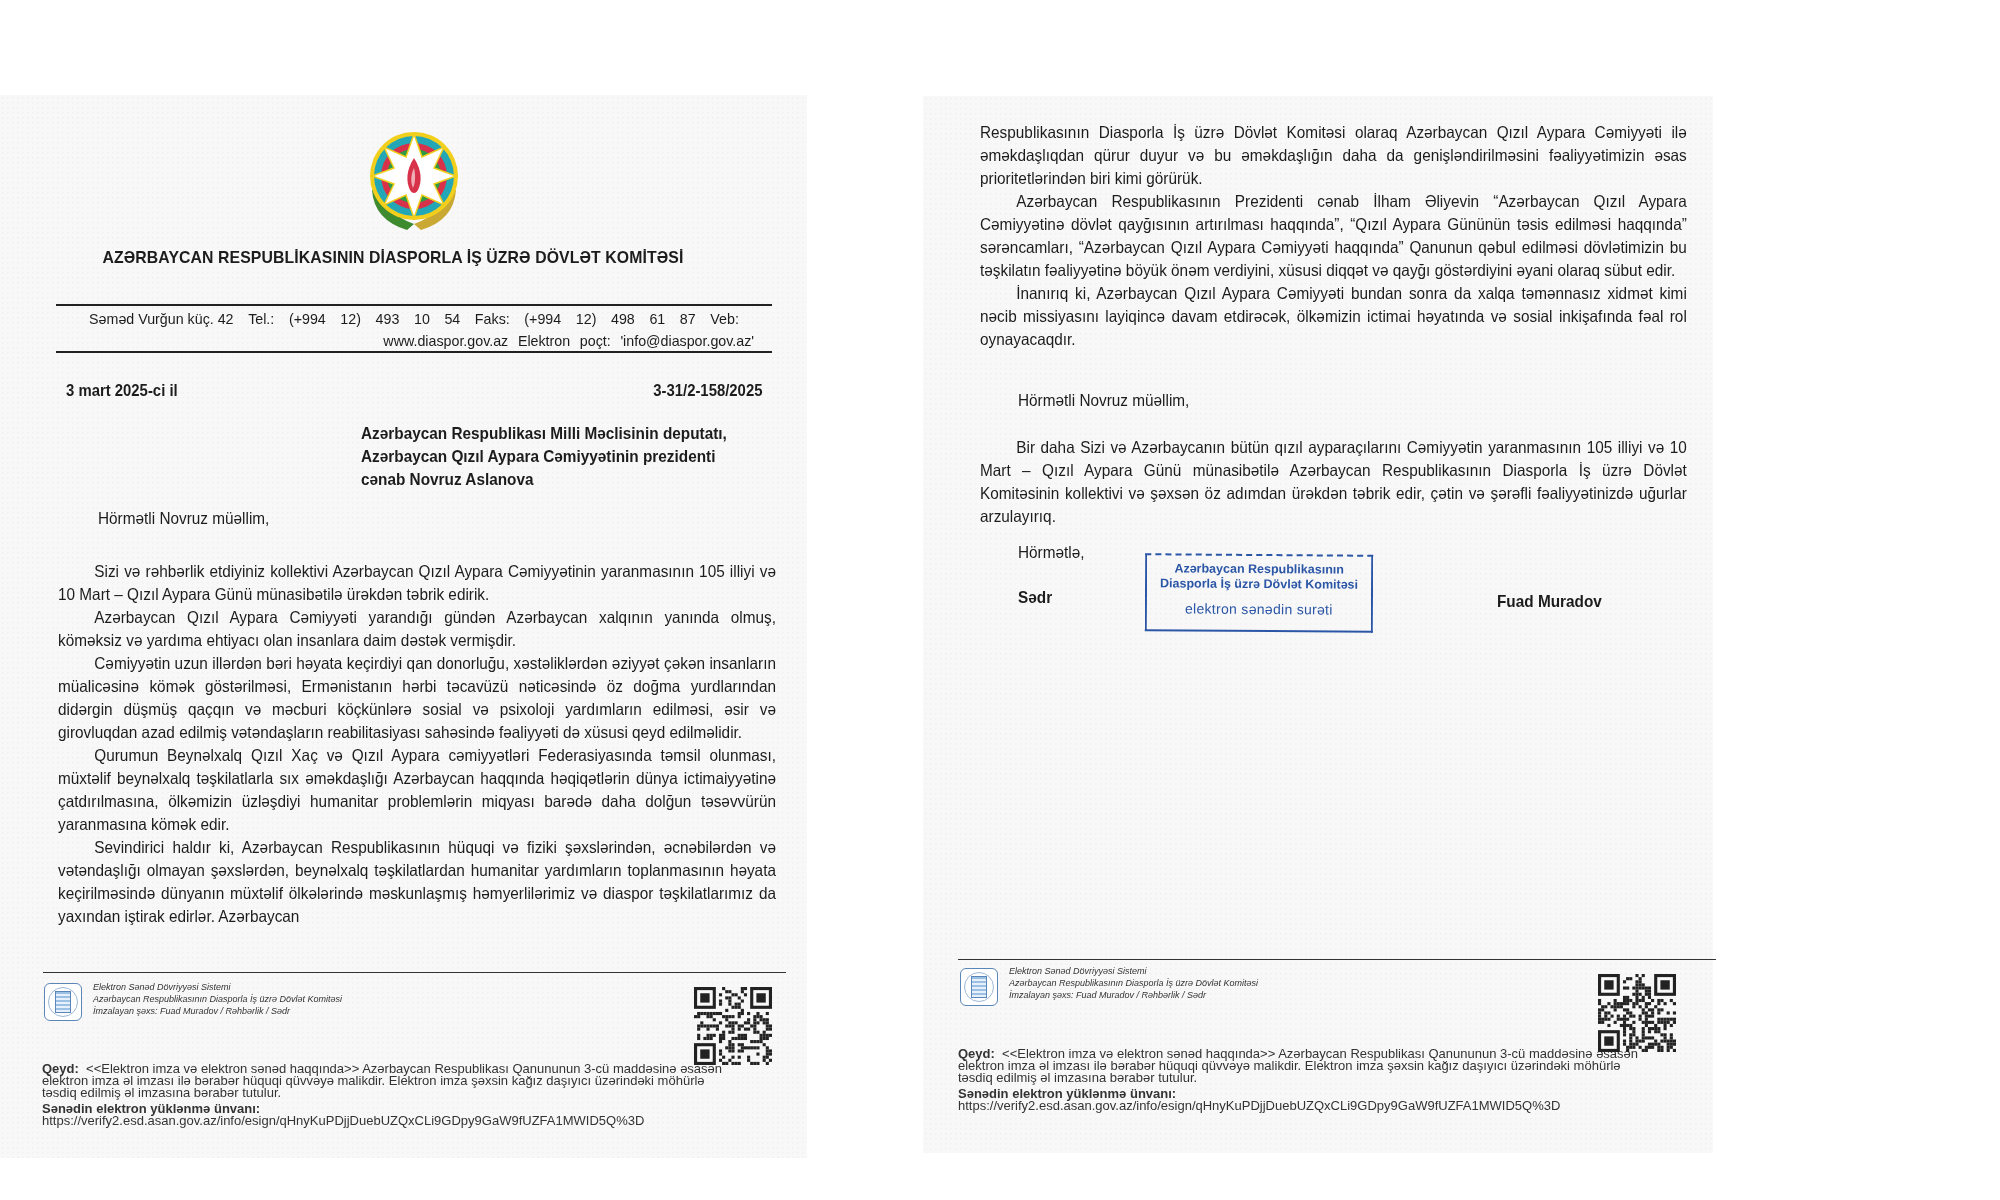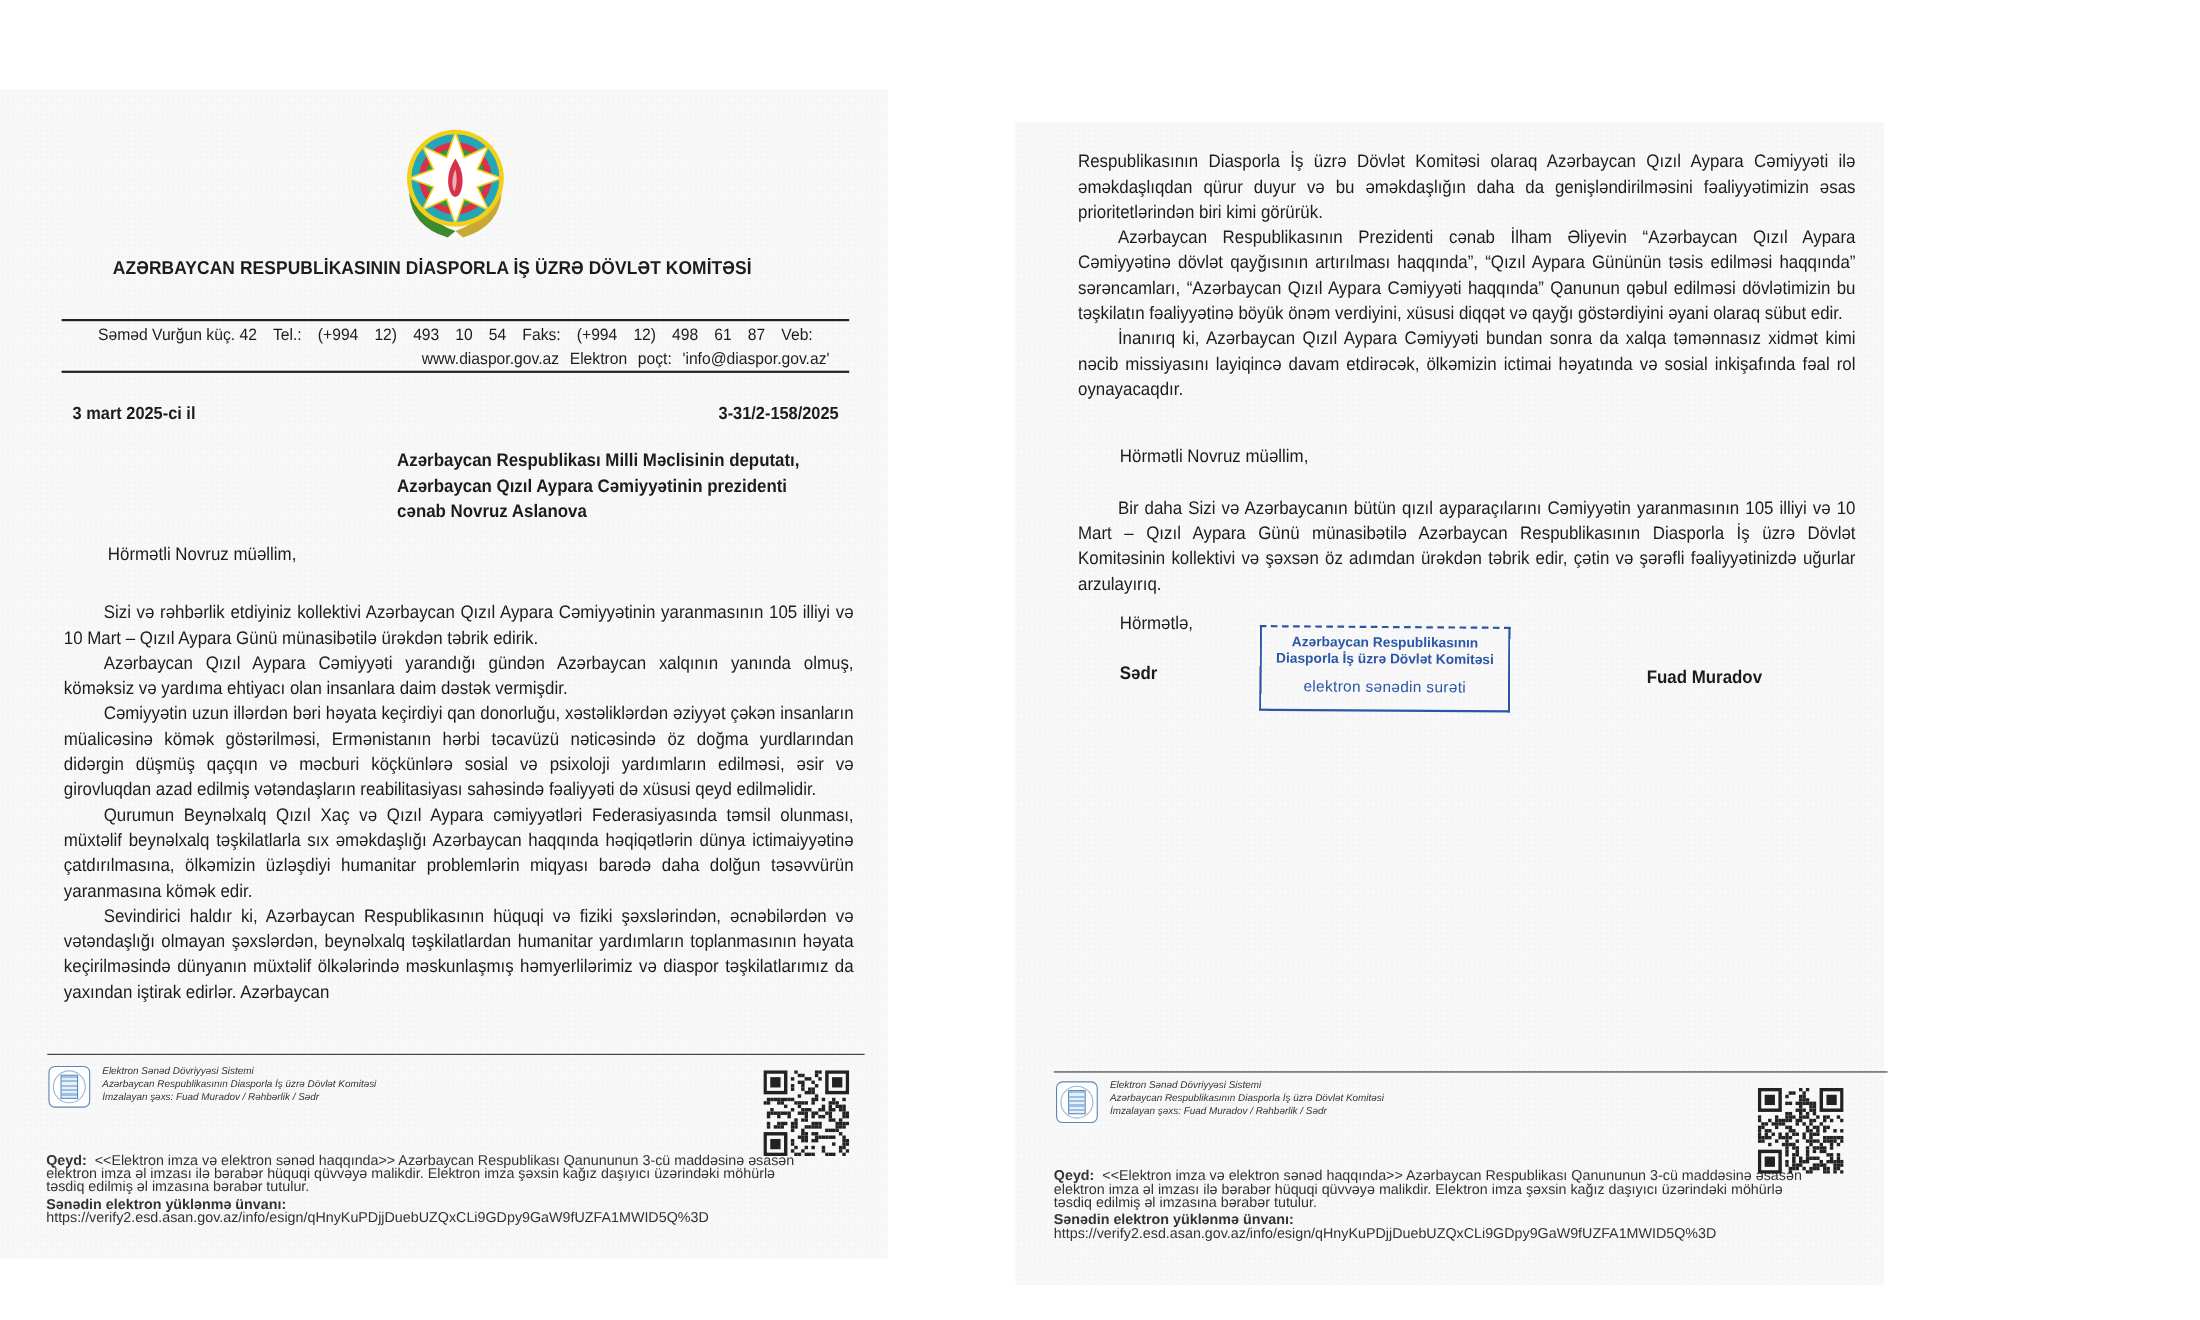--- a/index.html
+++ b/index.html
@@ -5,22 +5,22 @@
   html, body { margin: 0; padding: 0; }
   body {
     width: 2000px; height: 1200px; background: #ffffff; position: relative; overflow: hidden;
     font-family: "Liberation Sans", sans-serif; color: #1c1c1c;
   }
   .page {
     position: absolute; background: #f8f8f9;
     background-image: radial-gradient(rgba(0,0,0,0.025) 1px, transparent 1px);
     background-size: 5px 5px;
   }
-  #page-left { left: 0; top: 81px; width: 807px; height: 1063px; }
-  #page-right { left: 923px; top: 111px; width: 790px; height: 1057px; }
+  #page-left { left: 0; top: 95px; width: 807px; height: 1063px; }
+  #page-right { left: 923px; top: 96px; width: 790px; height: 1057px; }
 
   .abs { position: absolute; }
   .body-text {
     font-size: 16.5px; line-height: 23px; text-align: justify; text-align-last: auto;
     transform: scaleX(0.93); transform-origin: left top;
   }
   .para { margin: 0; }
   .para.indent { text-indent: 39px; }
 
   

